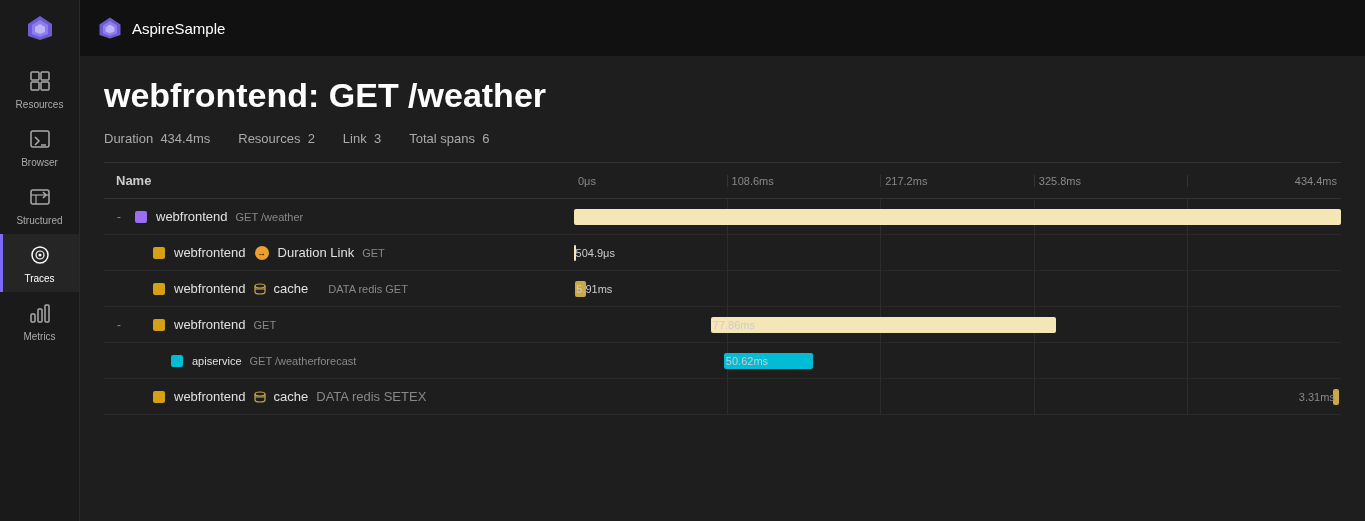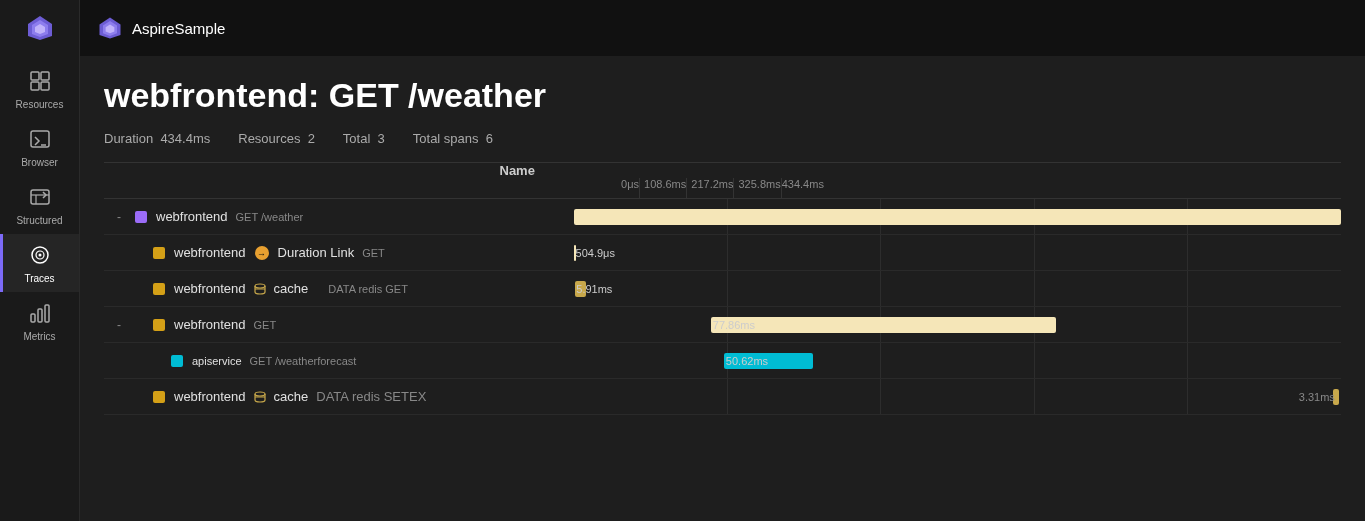--- a/index.html
+++ b/index.html
@@ -135,21 +135,21 @@
     .trace-table {
       flex: 1;
       display: flex;
       flex-direction: column;
       overflow: hidden;
       border-top: 1px solid #333;
     }
 
     .trace-header-row {
       display: flex;
-      flex-direction: column;
+      flex-direction: row;
       border-bottom: 1px solid #333;
       height: 36px;
       align-items: center;
       flex-shrink: 0;
     }
 
     .col-name-header {
       width: 470px;
       flex-shrink: 0;
       padding-left: 12px;
@@ -360,21 +360,21 @@
     <div class="meta-bar">
       <div>
         <span>Duration</span>
         &nbsp;<span class="value">434.4ms</span>
       </div>
       <div>
         <span>Resources</span>
         &nbsp;<span class="value">2</span>
       </div>
       <div>
-        <span>Total</span>
+        <span>Link</span>
         &nbsp;<span class="value">3</span>
       </div>
       <div>
         <span>Total spans</span>
         &nbsp;<span class="value">6</span>
       </div>
     </div>
 
     <div class="trace-table">
 

